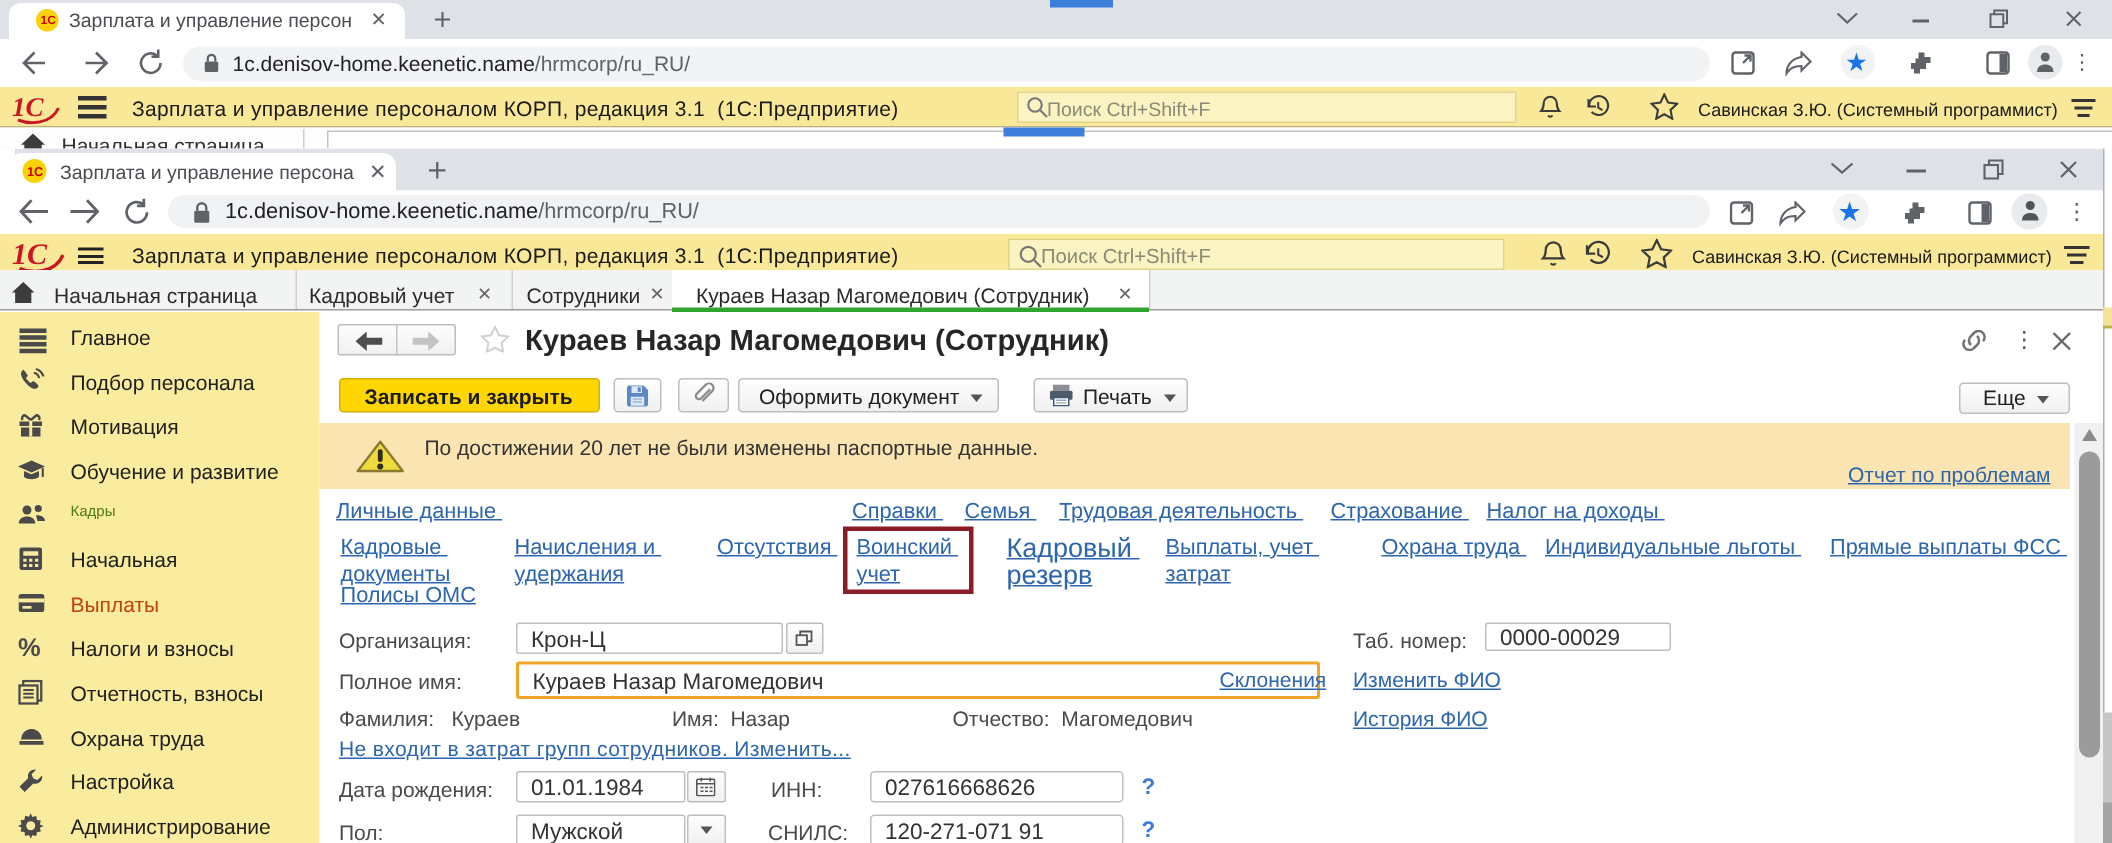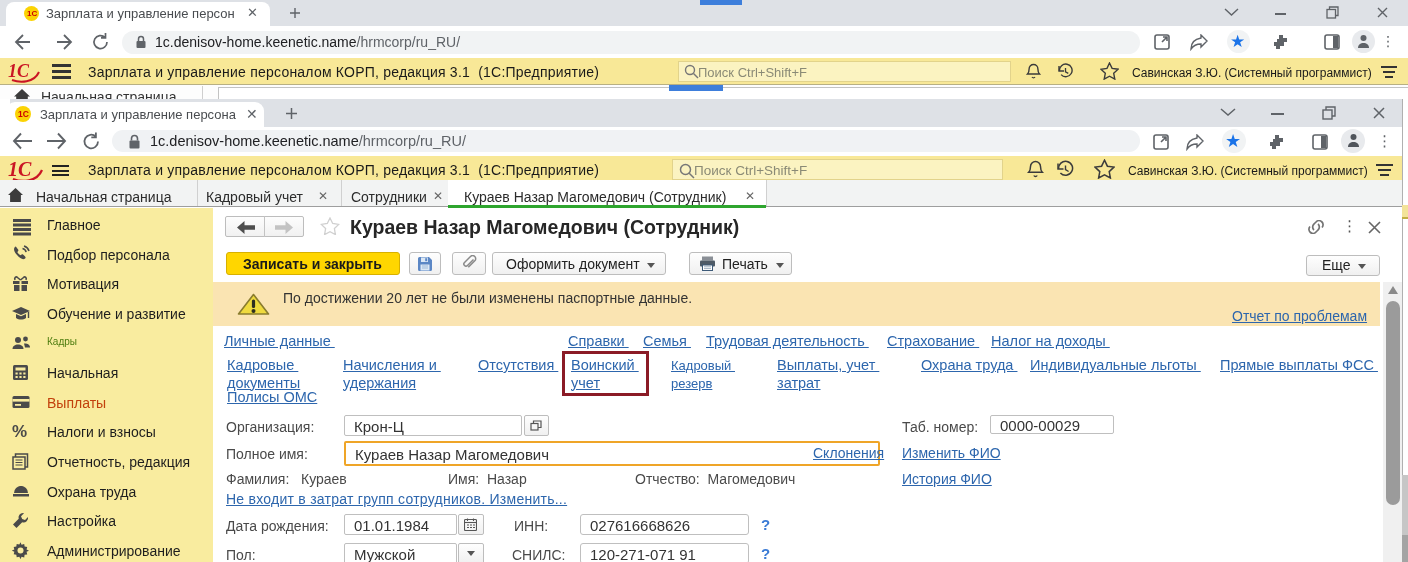--- a/index.html
+++ b/index.html
@@ -278,21 +278,21 @@
         <rect x="3" y="9" width="6" height="1.8" fill="#f9ec9f"></rect>
       </svg>
   <div class="txt" style="left:47px;top:296px;font-size:14px;color:#c2410c">Выплаты</div>
   <div class="txt" style="left:12px;top:323px;font-size:17px;font-weight:bold;color:#4a4a4a">%</div>
   <div class="txt" style="left:47px;top:325px;font-size:14px;color:#1e1e1e">Налоги и взносы</div>
   <svg class="a" style="left:12px;top:354px" width="17" height="17">
         <rect x="3.5" y="1" width="12" height="13" fill="none" stroke="#4a4a4a" stroke-width="1.5"></rect>
         <rect x="1" y="4" width="12" height="12" fill="#f9ec9f" stroke="#4a4a4a" stroke-width="1.5"></rect>
         <path d="M3.5 7h7M3.5 9.5h7M3.5 12h7" stroke="#4a4a4a" stroke-width="1.2"></path>
       </svg>
-  <div class="txt" style="left:47px;top:355px;font-size:14px;color:#1e1e1e">Отчетность, редакция</div>
+  <div class="txt" style="left:47px;top:355px;font-size:14px;color:#1e1e1e">Отчетность, взносы</div>
   <svg class="a" style="left:12px;top:384px" width="18" height="16">
         <path d="M2 10a7 7 0 0 1 14 0z" fill="#4a4a4a"></path>
         <rect x="7.5" y="3" width="3" height="5" fill="#4a4a4a"></rect>
         <path d="M1 11h16v2.5H1z" fill="#4a4a4a"></path>
       </svg>
   <div class="txt" style="left:47px;top:385px;font-size:14px;color:#1e1e1e">Охрана труда</div>
   <svg class="a" style="left:12px;top:413px" width="17" height="17">
         <path d="M11 1a4.5 4.5 0 0 0-4.3 5.8L1 12.5 4.5 16l5.7-5.7A4.5 4.5 0 0 0 16 5l-3 3-2.8-1L9 4.2l3-3z" fill="#4a4a4a"></path>
       </svg>
   <div class="txt" style="left:47px;top:414px;font-size:14px;color:#1e1e1e">Настройка</div>
@@ -362,21 +362,21 @@
   <div class="lnk" style="left:224px;top:234px;font-size:14.5px">Личные данные&nbsp;</div>
   <div class="lnk" style="left:568px;top:234px;font-size:14.5px">Справки&nbsp;</div>
   <div class="lnk" style="left:643px;top:234px;font-size:14.5px">Семья&nbsp;</div>
   <div class="lnk" style="left:706px;top:234px;font-size:14.5px">Трудовая деятельность&nbsp;</div>
   <div class="lnk" style="left:887px;top:234px;font-size:14.5px">Страхование&nbsp;</div>
   <div class="lnk" style="left:991px;top:234px;font-size:14.5px">Налог на доходы&nbsp;</div>
   <div class="lnk" style="left:227px;top:258px;font-size:14.5px;line-height:17.5px">Кадровые&nbsp;<br>документы</div>
   <div class="lnk" style="left:343px;top:258px;font-size:14.5px;line-height:17.5px">Начисления и&nbsp;<br>удержания</div>
   <div class="lnk" style="left:478px;top:258px;font-size:14.5px">Отсутствия&nbsp;</div>
   <div class="lnk" style="left:571px;top:258px;font-size:14.5px;line-height:17.5px">Воинский&nbsp;<br>учет</div>
-  <div class="lnk" style="left:671px;top:258px;font-size:13px;line-height:17.5px">Кадровый&nbsp;<br>резерв</div>
+  <div class="lnk" style="left:671px;top:258px;font-size:18px;line-height:17.5px">Кадровый&nbsp;<br>резерв</div>
   <div class="lnk" style="left:777px;top:258px;font-size:14.5px;line-height:17.5px">Выплаты, учет&nbsp;<br>затрат</div>
   <div class="lnk" style="left:921px;top:258px;font-size:14.5px">Охрана труда&nbsp;</div>
   <div class="lnk" style="left:1030px;top:258px;font-size:14.5px">Индивидуальные льготы&nbsp;</div>
   <div class="lnk" style="left:1220px;top:258px;font-size:14.5px">Прямые выплаты ФСС&nbsp;</div>
   <div class="a" style="left:562px;top:252px;width:87px;height:45px;border:3.2px solid #8b1b26;box-sizing:border-box"></div>
   <div class="lnk" style="left:227px;top:290px;font-size:14.5px">Полисы ОМС</div>
 
   <div class="txt" style="left:226px;top:320px;font-size:14px;color:#4a4a4a">Организация:</div>
   <div class="inp" style="left:344px;top:316px;width:178px;height:21px;line-height:19px">Крон-Ц</div>
   <div class="btn" style="left:524px;top:316px;width:25px;height:21px;border-radius:2px"></div>

